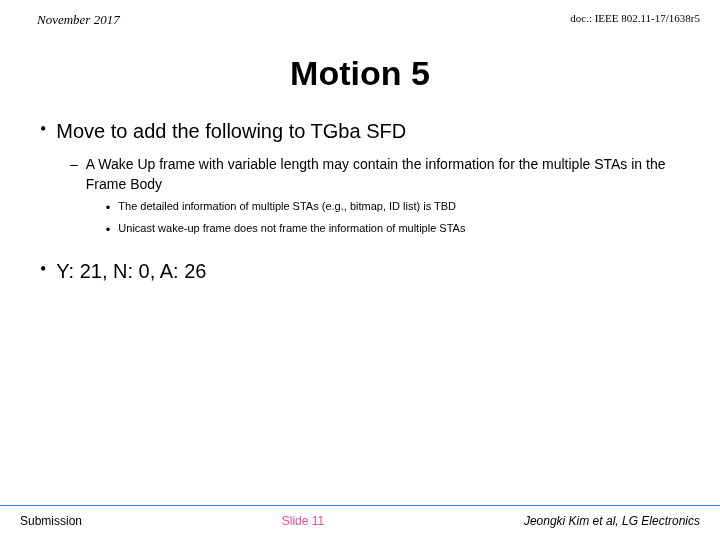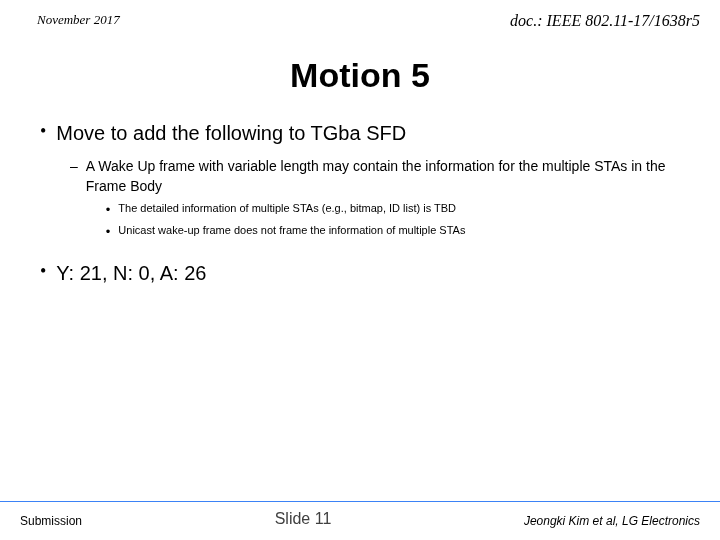--- a/index.html
+++ b/index.html
@@ -34,22 +34,21 @@
       border-bottom: none;
     }
 
     .header-left {
       font-size: 13px;
       font-style: italic;
       color: #000;
     }
 
     .header-right {
-      font-size: 16px;
-      font-style: italic;
+      font-size: 11px;
       color: #000;
       text-align: center;
     }
 
     
     .title-section {
       text-align: center;
       padding: 18px 20px 20px 20px;
     }
 
@@ -168,23 +167,23 @@
       border-top: 1px solid #3b82f6;
     }
 
     .footer-left {
       font-size: 12px;
       font-family: 'Arial', sans-serif;
       color: #000;
     }
 
     .footer-center {
-      font-size: 16px;
-      font-family: 'Arial', sans-serif;
-      color: #404040;
+      font-size: 12px;
+      font-family: 'Arial', sans-serif;
+      color: #ec4899;
     }
 
     .footer-right {
       font-size: 12px;
       font-family: 'Arial', sans-serif;
       color: #000;
       font-style: italic;
     }
   </style>
 </head>

